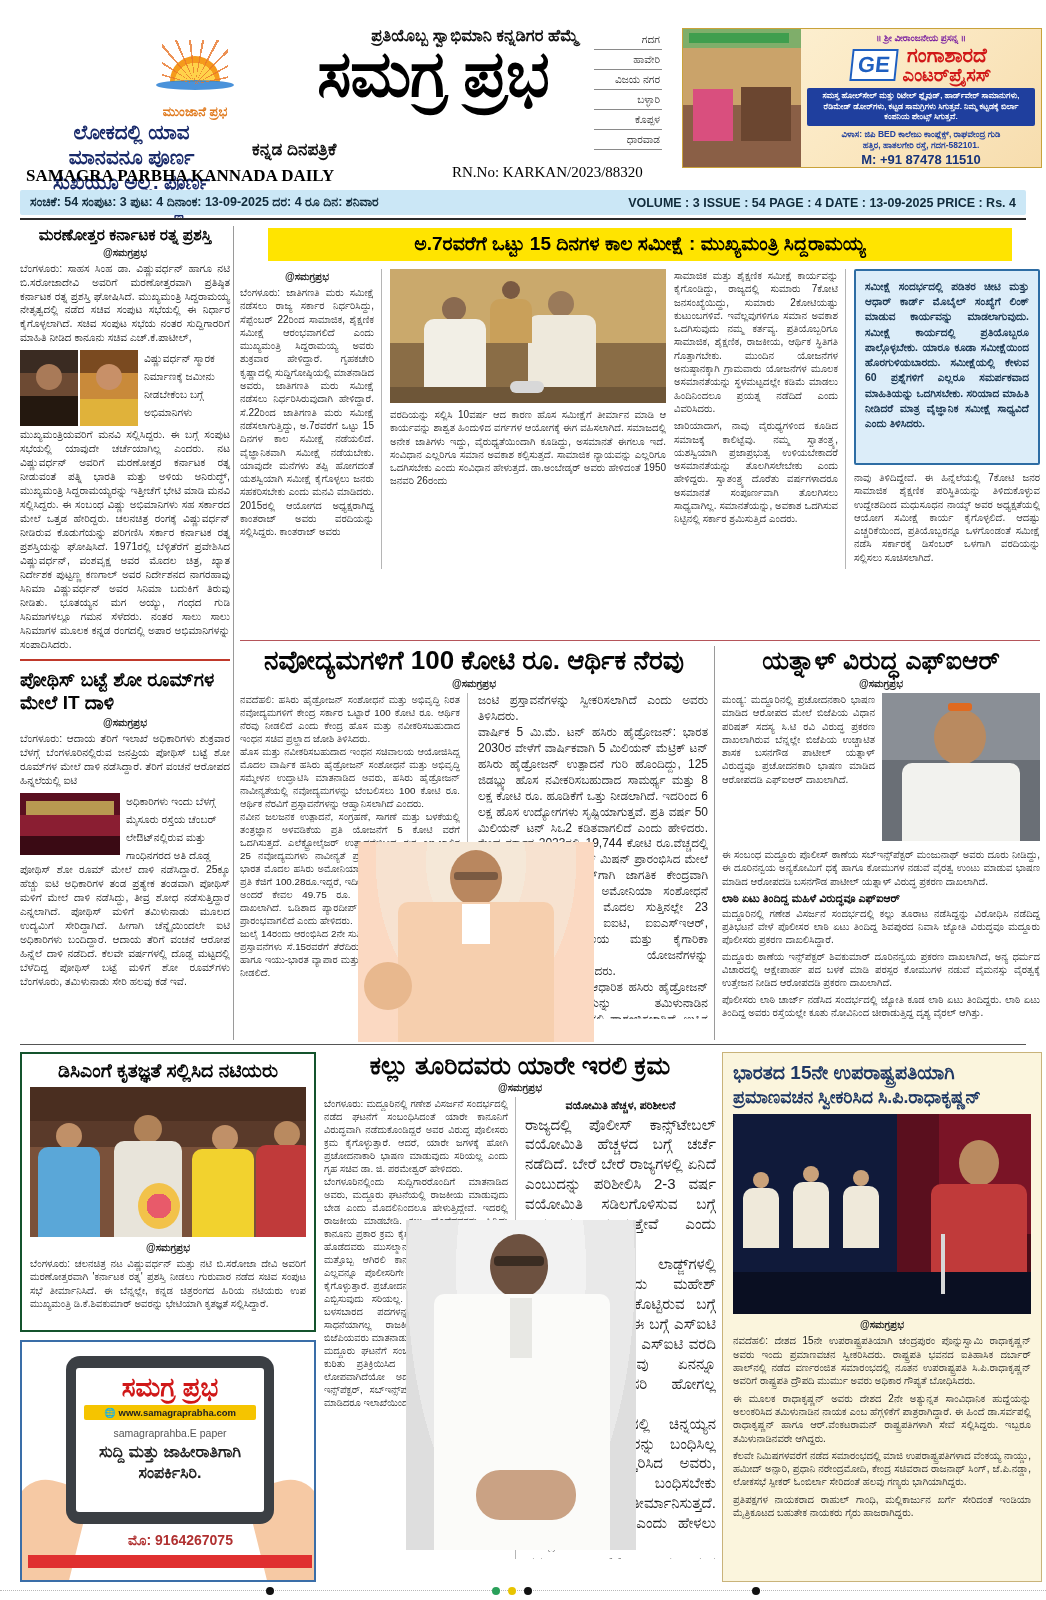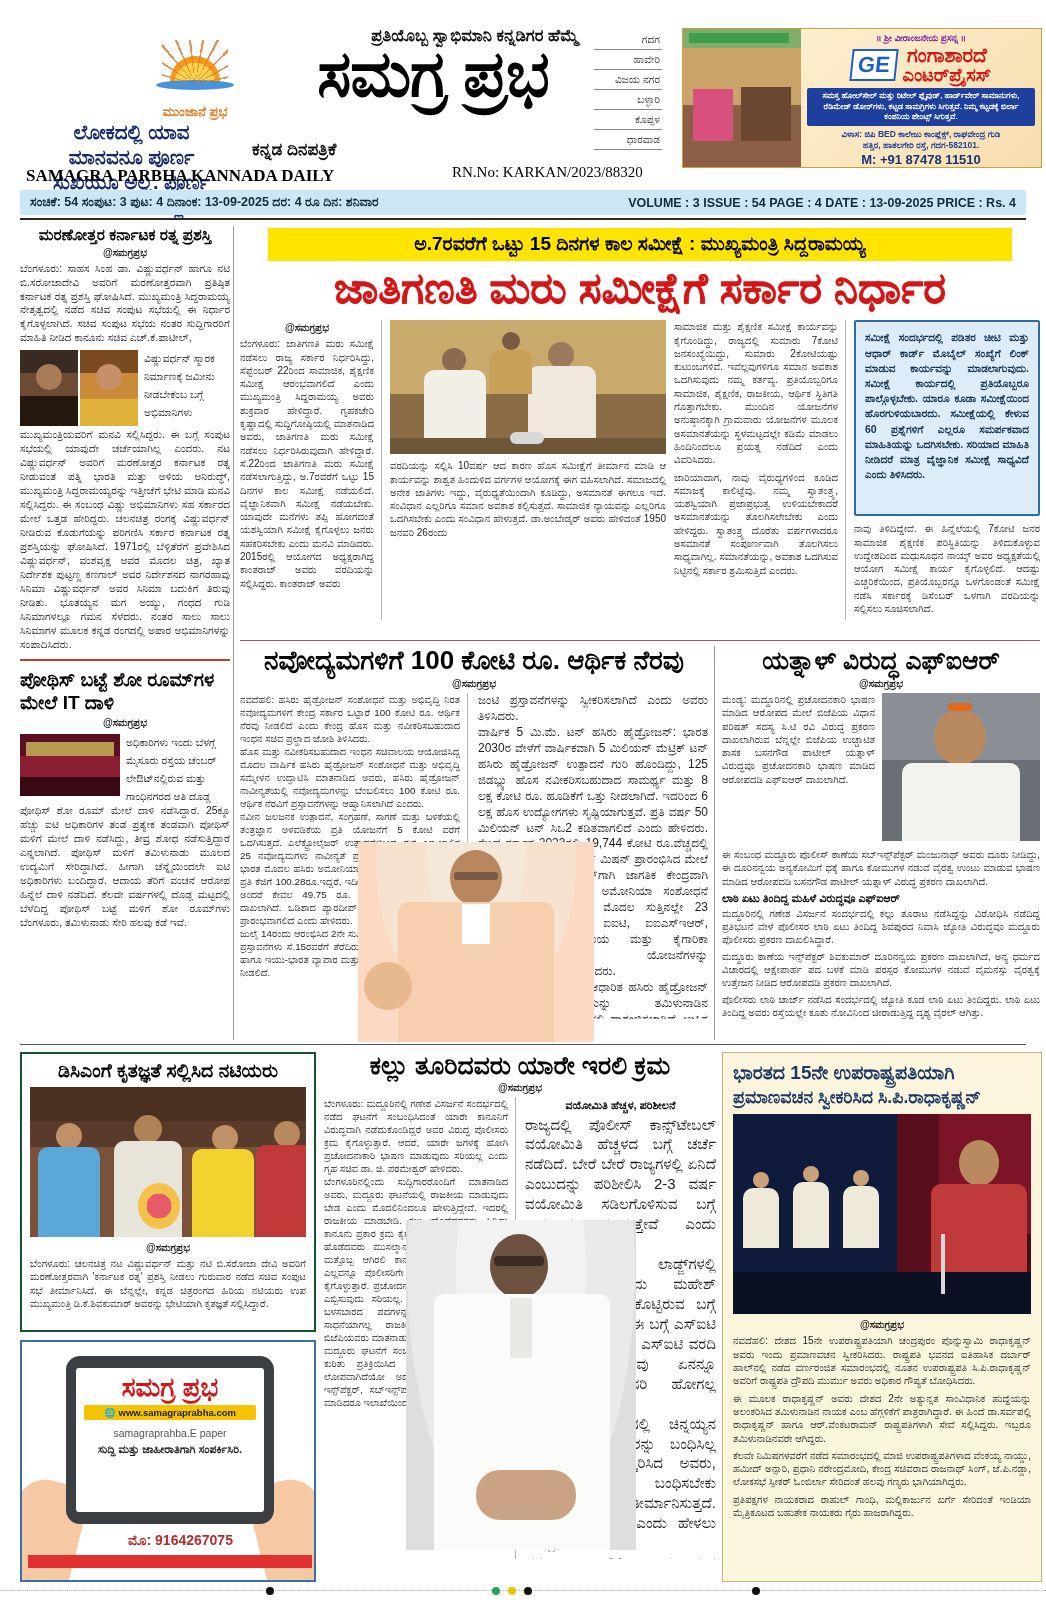--- a/index.html
+++ b/index.html
@@ -119,37 +119,36 @@
         </span>
         <span class="body-txt">ವಿಷ್ಣುವರ್ಧನ್ ಸ್ಮಾರಕ ನಿರ್ಮಾಣಕ್ಕೆ ಜಮೀನು ನೀಡಬೇಕೆಂಬ ಬಗ್ಗೆ ಅಭಿಮಾನಿಗಳು</span>
       </div>
       <div class="body-txt">ಮುಖ್ಯಮಂತ್ರಿಯವರಿಗೆ ಮನವಿ ಸಲ್ಲಿಸಿದ್ದರು. ಈ ಬಗ್ಗೆ ಸಂಪುಟ ಸಭೆಯಲ್ಲಿ ಯಾವುದೇ ಚರ್ಚೆಯಾಗಿಲ್ಲ ಎಂದರು. ನಟ ವಿಷ್ಣುವರ್ಧನ್ ಅವರಿಗೆ ಮರಣೋತ್ತರ ಕರ್ನಾಟಕ ರತ್ನ ನೀಡುವಂತೆ ಪತ್ನಿ ಭಾರತಿ ಮತ್ತು ಅಳಿಯ ಅನಿರುದ್ಧ್, ಮುಖ್ಯಮಂತ್ರಿ ಸಿದ್ದರಾಮಯ್ಯರನ್ನು ಇತ್ತೀಚೆಗೆ ಭೇಟಿ ಮಾಡಿ ಮನವಿ ಸಲ್ಲಿಸಿದ್ದರು. ಈ ಸಂಬಂಧ ವಿಷ್ಣು ಅಭಿಮಾನಿಗಳು ಸಹ ಸರ್ಕಾರದ ಮೇಲೆ ಒತ್ತಡ ಹೇರಿದ್ದರು. ಚಲನಚಿತ್ರ ರಂಗಕ್ಕೆ ವಿಷ್ಣುವರ್ಧನ್ ನೀಡಿರುವ ಕೊಡುಗೆಯನ್ನು ಪರಿಗಣಿಸಿ ಸರ್ಕಾರ ಕರ್ನಾಟಕ ರತ್ನ ಪ್ರಶಸ್ತಿಯನ್ನು ಘೋಷಿಸಿದೆ. 1971ರಲ್ಲಿ ಬೆಳ್ಳಿತೆರೆಗೆ ಪ್ರವೇಶಿಸಿದ ವಿಷ್ಣುವರ್ಧನ್, ವಂಶವೃಕ್ಷ ಅವರ ಮೊದಲ ಚಿತ್ರ, ಖ್ಯಾತ ನಿರ್ದೇಶಕ ಪುಟ್ಟಣ್ಣ ಕಣಗಾಲ್ ಅವರ ನಿರ್ದೇಶನದ ನಾಗರಹಾವು ಸಿನಿಮಾ ವಿಷ್ಣುವರ್ಧನ್ ಅವರ ಸಿನಿಮಾ ಬದುಕಿಗೆ ತಿರುವು ನೀಡಿತು. ಭೂತಯ್ಯನ ಮಗ ಅಯ್ಯು, ಗಂಧದ ಗುಡಿ ಸಿನಿಮಾಗಳಲ್ಲೂ ಗಮನ ಸೆಳೆದರು. ನಂತರ ಸಾಲು ಸಾಲು ಸಿನಿಮಾಗಳ ಮೂಲಕ ಕನ್ನಡ ರಂಗದಲ್ಲಿ ಅಪಾರ ಅಭಿಮಾನಿಗಳನ್ನು ಸಂಪಾದಿಸಿದರು.</div>
       <div class="red-rule"></div>
     </div>
 
     <div>
       <div class="art-h" style="font-size:19px;text-align:left;line-height:1.25;">ಪೋಥಿಸ್ ಬಟ್ಟೆ ಶೋ ರೂಮ್‌ಗಳ ಮೇಲೆ IT ದಾಳಿ</div>
       <div class="byline">@ಸಮಗ್ರಪ್ರಭ</div>
+      <div class="body-txt">ಬೆಂಗಳೂರು: ಆದಾಯ ತೆರಿಗೆ ಇಲಾಖೆ ಅಧಿಕಾರಿಗಳು ಶುಕ್ರವಾರ ಬೆಳಗ್ಗೆ ಬೆಂಗಳೂರಿನಲ್ಲಿರುವ ಜನಪ್ರಿಯ ಪೋಥಿಸ್ ಬಟ್ಟೆ ಶೋ ರೂಮ್‌ಗಳ ಮೇಲೆ ದಾಳಿ ನಡೆಸಿದ್ದಾರೆ. ತೆರಿಗೆ ವಂಚನೆ ಆರೋಪದ ಹಿನ್ನಲೆಯಲ್ಲಿ ಐಟಿ</div>
       <div style="overflow:hidden;margin-top:3px;">
         <span class="ph" style="float:left;width:100px;height:62px;margin:2px 6px 2px 0;
                      background:linear-gradient(180deg,#5a1020 0 35%,#8a1e32 35% 70%,#3a0a14 70% 100%);">
           <span style="position:absolute;left:6px;top:8px;width:88px;height:14px;background:#c9b25a;opacity:.85;"></span>
         </span>
         <span class="body-txt">ಅಧಿಕಾರಿಗಳು ಇಂದು ಬೆಳಗ್ಗೆ ಮೈಸೂರು ರಸ್ತೆಯ ಚೆಂಬರ್ ಲೇಔಟ್‌ನಲ್ಲಿರುವ ಮತ್ತು ಗಾಂಧಿನಗರದ ಅತಿ ದೊಡ್ಡ</span>
       </div>
       <div class="body-txt">ಪೋಥಿಸ್ ಶೋ ರೂಮ್ ಮೇಲೆ ದಾಳಿ ನಡೆಸಿದ್ದಾರೆ. 25ಕ್ಕೂ ಹೆಚ್ಚು ಐಟಿ ಅಧಿಕಾರಿಗಳ ತಂಡ ಪ್ರತ್ಯೇಕ ತಂಡವಾಗಿ ಪೋಥಿಸ್ ಮಳಿಗೆ ಮೇಲೆ ದಾಳಿ ನಡೆಸಿದ್ದು, ತೀವ್ರ ಶೋಧ ನಡೆಸುತ್ತಿದ್ದಾರೆ ಎನ್ನಲಾಗಿದೆ. ಪೋಥಿಸ್ ಮಳಿಗೆ ತಮಿಳುನಾಡು ಮೂಲದ ಉದ್ಯಮಿಗೆ ಸೇರಿದ್ದಾಗಿದೆ. ಹೀಗಾಗಿ ಚೆನ್ನೈಯಿಂದಲೇ ಐಟಿ ಅಧಿಕಾರಿಗಳು ಬಂದಿದ್ದಾರೆ. ಆದಾಯ ತೆರಿಗೆ ವಂಚನೆ ಆರೋಪ ಹಿನ್ನೆಲೆ ದಾಳಿ ನಡೆದಿದೆ. ಕೆಲವೇ ವರ್ಷಗಳಲ್ಲಿ ದೊಡ್ಡ ಮಟ್ಟದಲ್ಲಿ ಬೆಳೆದಿದ್ದ ಪೋಥಿಸ್ ಬಟ್ಟೆ ಮಳಿಗೆ ಶೋ ರೂಮ್‌ಗಳು ಬೆಂಗಳೂರು, ತಮಿಳುನಾಡು ಸೇರಿ ಹಲವು ಕಡೆ ಇವೆ.</div>
     </div>
   </div>
 
   <div class="abs vrule" style="left:233px;top:226px;height:814px;"></div>
 
   <div class="abs" style="left:240px;top:226px;width:800px;height:410px;">
     <div class="kicker" style="margin:2px 28px 0 28px;font-size:19px;padding:5px 0 6px;color:#000;">ಅ.7ರವರೆಗೆ ಒಟ್ಟು 15 ದಿನಗಳ ಕಾಲ ಸಮೀಕ್ಷೆ : ಮುಖ್ಯಮಂತ್ರಿ ಸಿದ್ದರಾಮಯ್ಯ</div>
-    <div style="text-align:center;font-weight:bold;font-size:43px;color:#d01818;line-height:1.1;margin-top:4px;
-                text-shadow:0 0 1px #d01818;">ಜಾತಿಗಣತಿ ಮರು ಸಮೀಕ್ಷೆಗೆ ಸರ್ಕಾರ ನಿರ್ಧಾರ</div>
 
     <div style="display:flex;gap:8px;margin-top:8px;height:300px;">
 
       <div class="colrule" style="width:142px;flex:none;">
         <div class="byline">@ಸಮಗ್ರಪ್ರಭ</div>
         <div class="body-txt" style="font-size:10px;">ಬೆಂಗಳೂರು: ಜಾತಿಗಣತಿ ಮರು ಸಮೀಕ್ಷೆ ನಡೆಸಲು ರಾಜ್ಯ ಸರ್ಕಾರ ನಿರ್ಧರಿಸಿದ್ದು, ಸೆಪ್ಟೆಂಬರ್ 22ರಿಂದ ಸಾಮಾಜಿಕ, ಶೈಕ್ಷಣಿಕ ಸಮೀಕ್ಷೆ ಆರಂಭವಾಗಲಿದೆ ಎಂದು ಮುಖ್ಯಮಂತ್ರಿ ಸಿದ್ದರಾಮಯ್ಯ ಅವರು ಶುಕ್ರವಾರ ಹೇಳಿದ್ದಾರೆ. ಗೃಹಕಚೇರಿ ಕೃಷ್ಣಾದಲ್ಲಿ ಸುದ್ದಿಗೋಷ್ಠಿಯಲ್ಲಿ ಮಾತನಾಡಿದ ಅವರು, ಜಾತಿಗಣತಿ ಮರು ಸಮೀಕ್ಷೆ ನಡೆಸಲು ನಿರ್ಧರಿಸಿರುವುದಾಗಿ ಹೇಳಿದ್ದಾರೆ. ಸೆ.22ರಿಂದ ಜಾತಿಗಣತಿ ಮರು ಸಮೀಕ್ಷೆ ನಡೆಸಲಾಗುತ್ತಿದ್ದು, ಅ.7ರವರೆಗೆ ಒಟ್ಟು 15 ದಿನಗಳ ಕಾಲ ಸಮೀಕ್ಷೆ ನಡೆಯಲಿದೆ. ವೈಜ್ಞಾನಿಕವಾಗಿ ಸಮೀಕ್ಷೆ ನಡೆಯಬೇಕು. ಯಾವುದೇ ಮನೆಗಳು ತಪ್ಪಿ ಹೋಗದಂತೆ ಯಶಸ್ವಿಯಾಗಿ ಸಮೀಕ್ಷೆ ಕೈಗೊಳ್ಳಲು ಜನರು ಸಹಕರಿಸಬೇಕು ಎಂದು ಮನವಿ ಮಾಡಿದರು. 2015ರಲ್ಲಿ ಆಯೋಗದ ಅಧ್ಯಕ್ಷರಾಗಿದ್ದ ಕಾಂತರಾಜ್ ಅವರು ವರದಿಯನ್ನು ಸಲ್ಲಿಸಿದ್ದರು. ಕಾಂತರಾಜ್ ಅವರು</div>
       </div>
 
       <div style="width:276px;flex:none;">
         <div class="ph" style="width:276px;height:134px;background:linear-gradient(180deg,#caa96c 0 55%,#8a6d46 55% 100%);">
@@ -248,21 +247,21 @@
     <div style="position:absolute;left:-14px;bottom:-20px;width:70px;height:120px;background:#f6c9a4;border-radius:30px 30px 0 0;transform:rotate(14deg);"></div>
     <div style="position:absolute;right:-14px;bottom:-20px;width:70px;height:120px;background:#f6c9a4;border-radius:30px 30px 0 0;transform:rotate(-14deg);"></div>
     <div style="position:absolute;left:44px;top:14px;width:208px;height:168px;background:#3b3f44;border-radius:14px;padding:12px 10px;">
       <div style="background:#fff;width:100%;height:100%;border-radius:3px;text-align:center;padding-top:6px;">
         <div style="font-size:26px;font-weight:bold;color:#d01818;line-height:1.0;">ಸಮಗ್ರ ಪ್ರಭ</div>
         <div style="background:#f5c400;margin:5px 8px 0;font-size:9.5px;font-weight:bold;color:#222;
                     padding:2px 0;border-radius:2px;">
           <span>🌐 </span><span>www.samagraprabha.com</span>
         </div>
         <div style="font-size:10.5px;color:#555;margin-top:7px;">samagraprahba.E paper</div>
-        <div style="font-size:11px;font-weight:bold;color:#222;margin-top:3px;line-height:1.3;padding:0 6px;">ಸುದ್ದಿ ಮತ್ತು ಜಾಹೀರಾತಿಗಾಗಿ ಸಂಪರ್ಕಿಸಿರಿ.</div>
+        <div style="font-size:16px;font-weight:bold;color:#222;margin-top:3px;line-height:1.3;padding:0 6px;">ಸುದ್ದಿ ಮತ್ತು ಜಾಹೀರಾತಿಗಾಗಿ ಸಂಪರ್ಕಿಸಿರಿ.</div>
       </div>
     </div>
     <div style="position:absolute;left:0;top:190px;width:100%;text-align:center;font-size:14px;
                 font-weight:bold;color:#b03030;padding-left:25px;">ಮೊ: 9164267075</div>
     <div style="position:absolute;left:6px;bottom:12px;width:284px;height:13px;background:#e03030;"></div>
   </div>
 
   <div class="abs" style="left:324px;top:1052px;width:392px;height:530px;">
     <div class="art-h" style="font-size:25px;text-align:center;line-height:1.1;">ಕಲ್ಲು ತೂರಿದವರು ಯಾರೇ ಇರಲಿ ಕ್ರಮ</div>
     <div class="byline">@ಸಮಗ್ರಪ್ರಭ</div>

